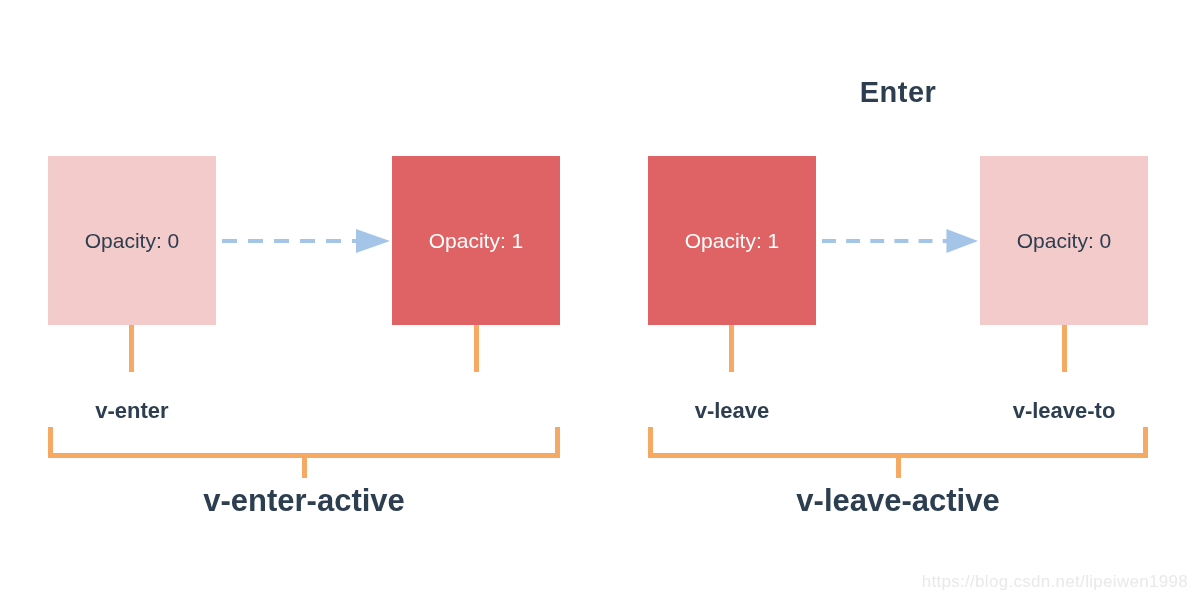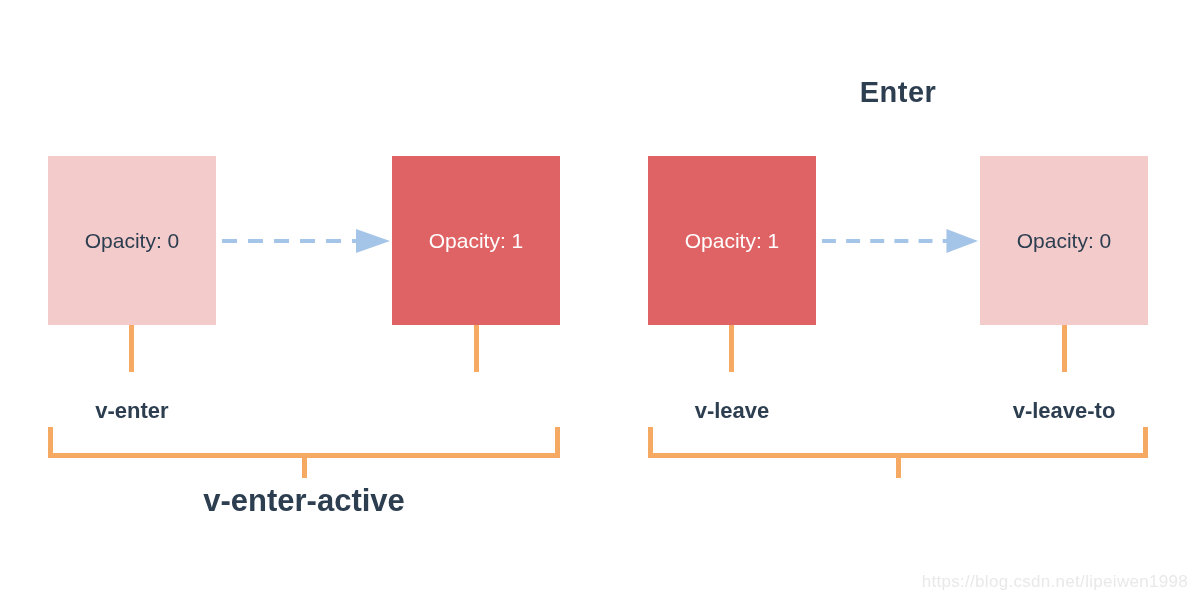--- a/index.html
+++ b/index.html
@@ -171,16 +171,17 @@
     </div>
 
     <div class="connector pos-from"></div>
     <div class="connector pos-to"></div>
 
     <div class="class-label pos-from">v-leave</div>
     <div class="class-label pos-to">v-leave-to</div>
 
     <div class="bracket"></div>
     <div class="bracket-stem"></div>
+    <div class="active-label">v-leave-active</div>
   </div>
 
   <div class="watermark">https://blog.csdn.net/lipeiwen1998</div>
 </div>
 
 </body></html>

